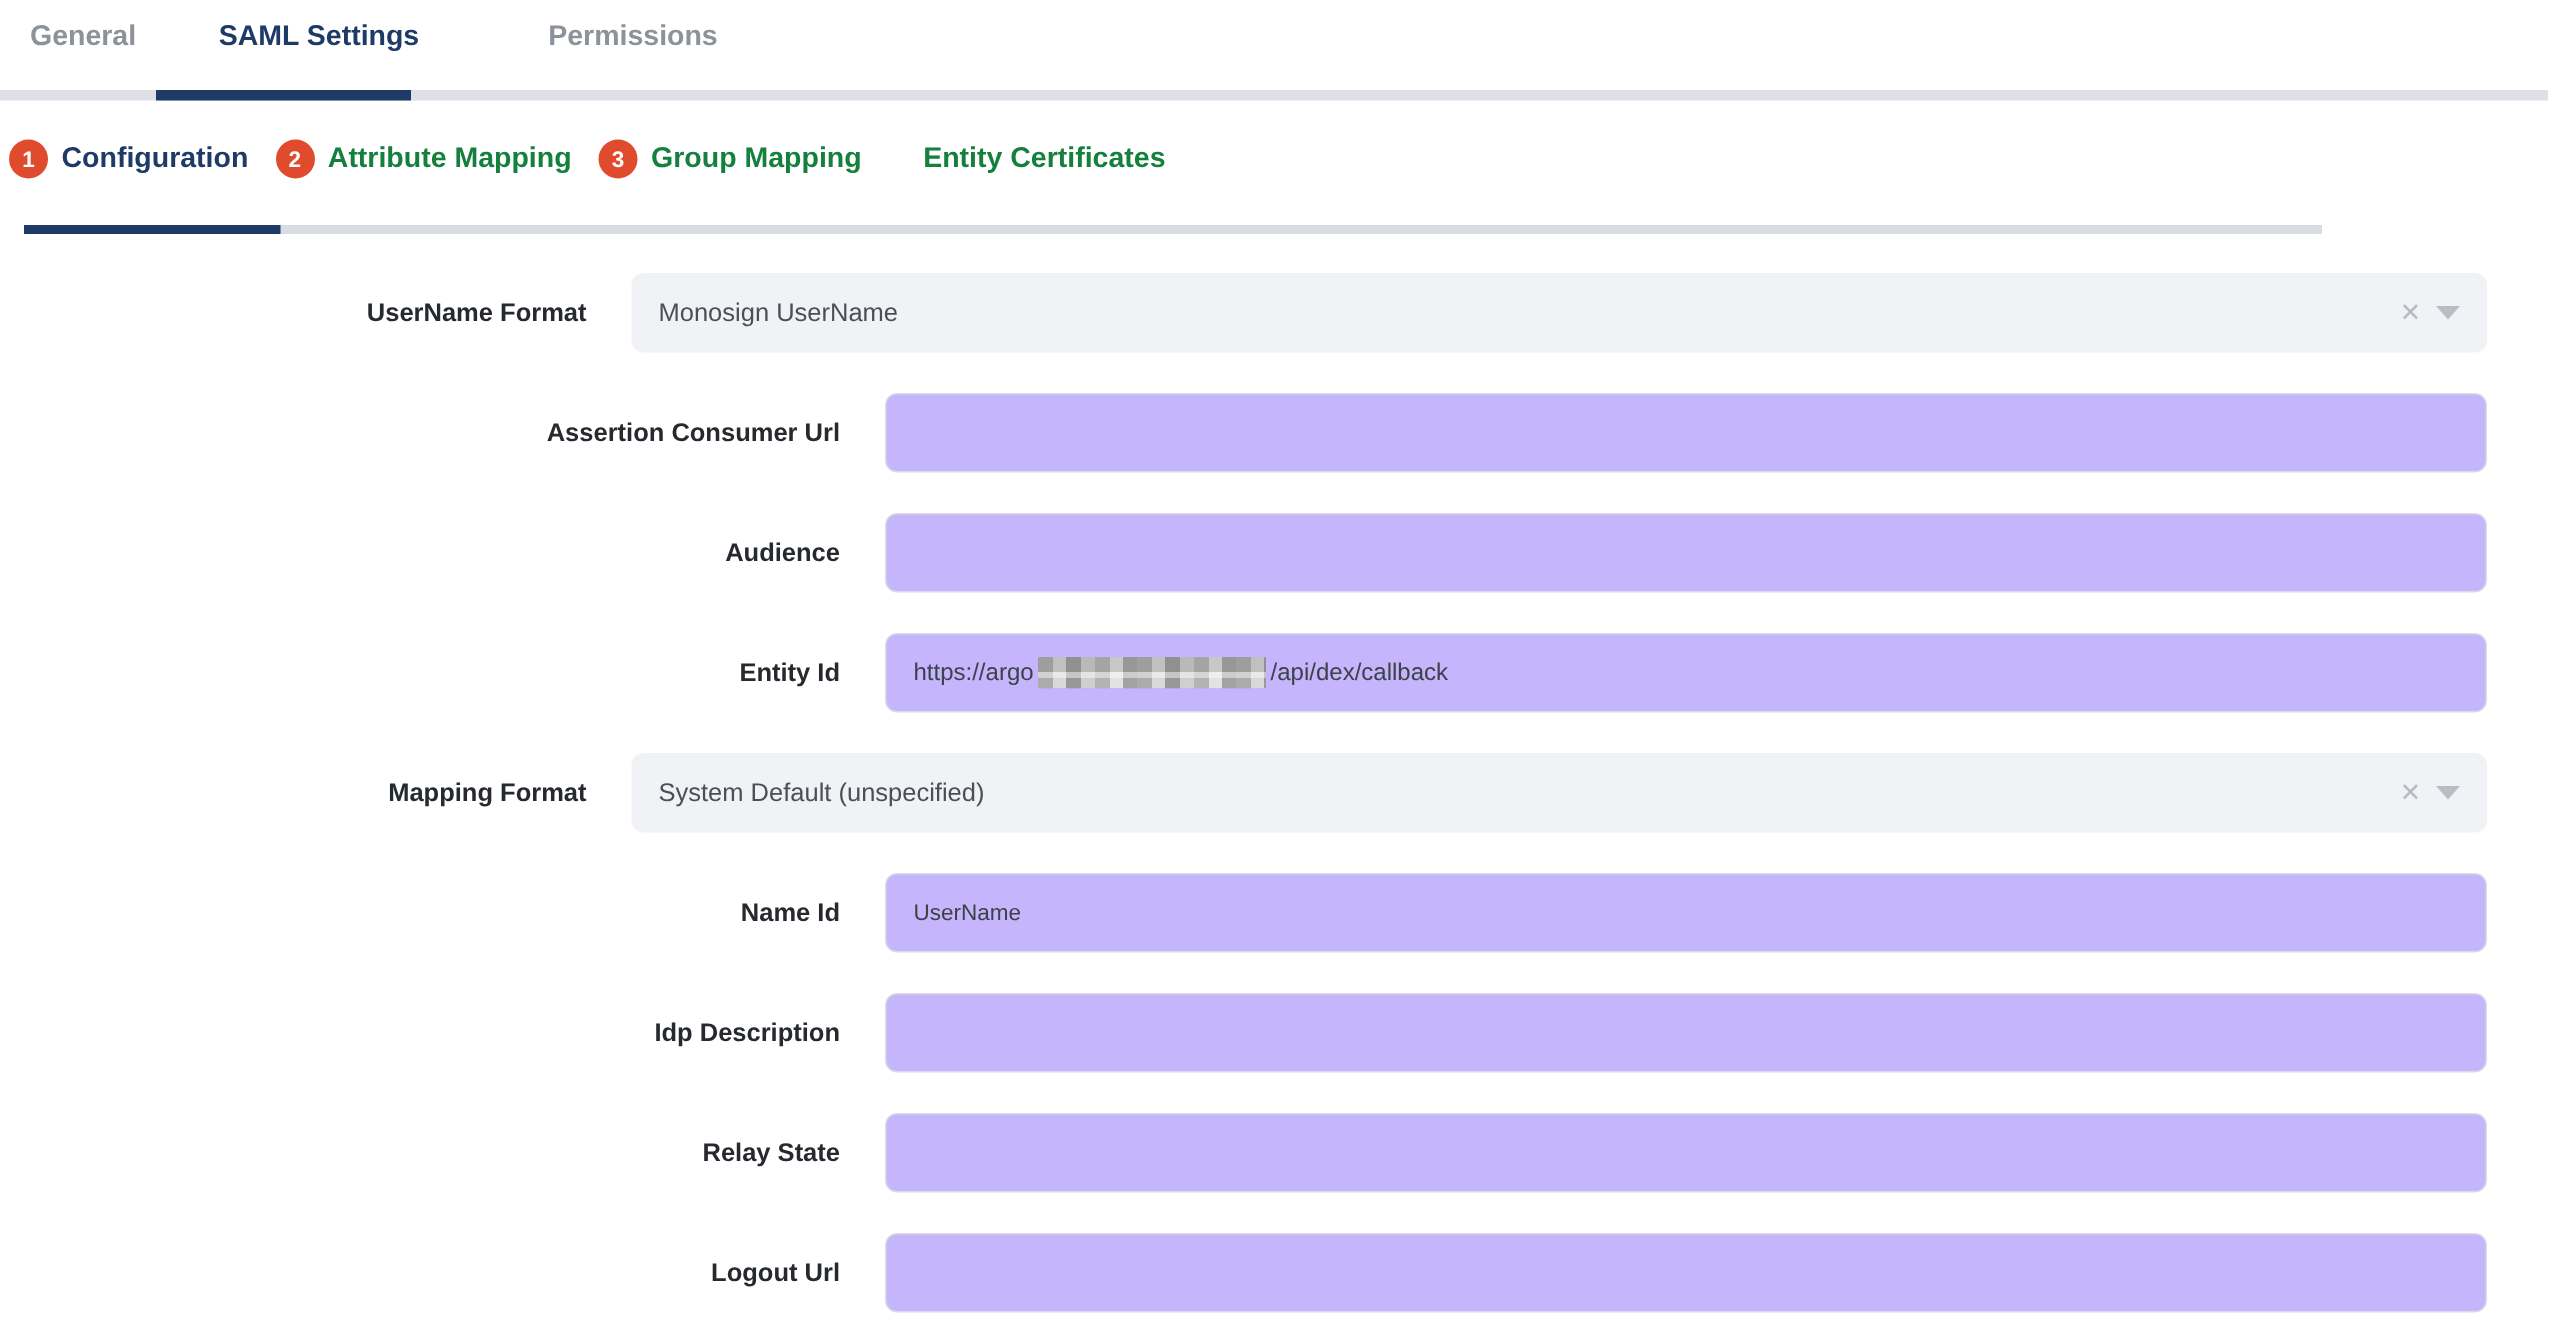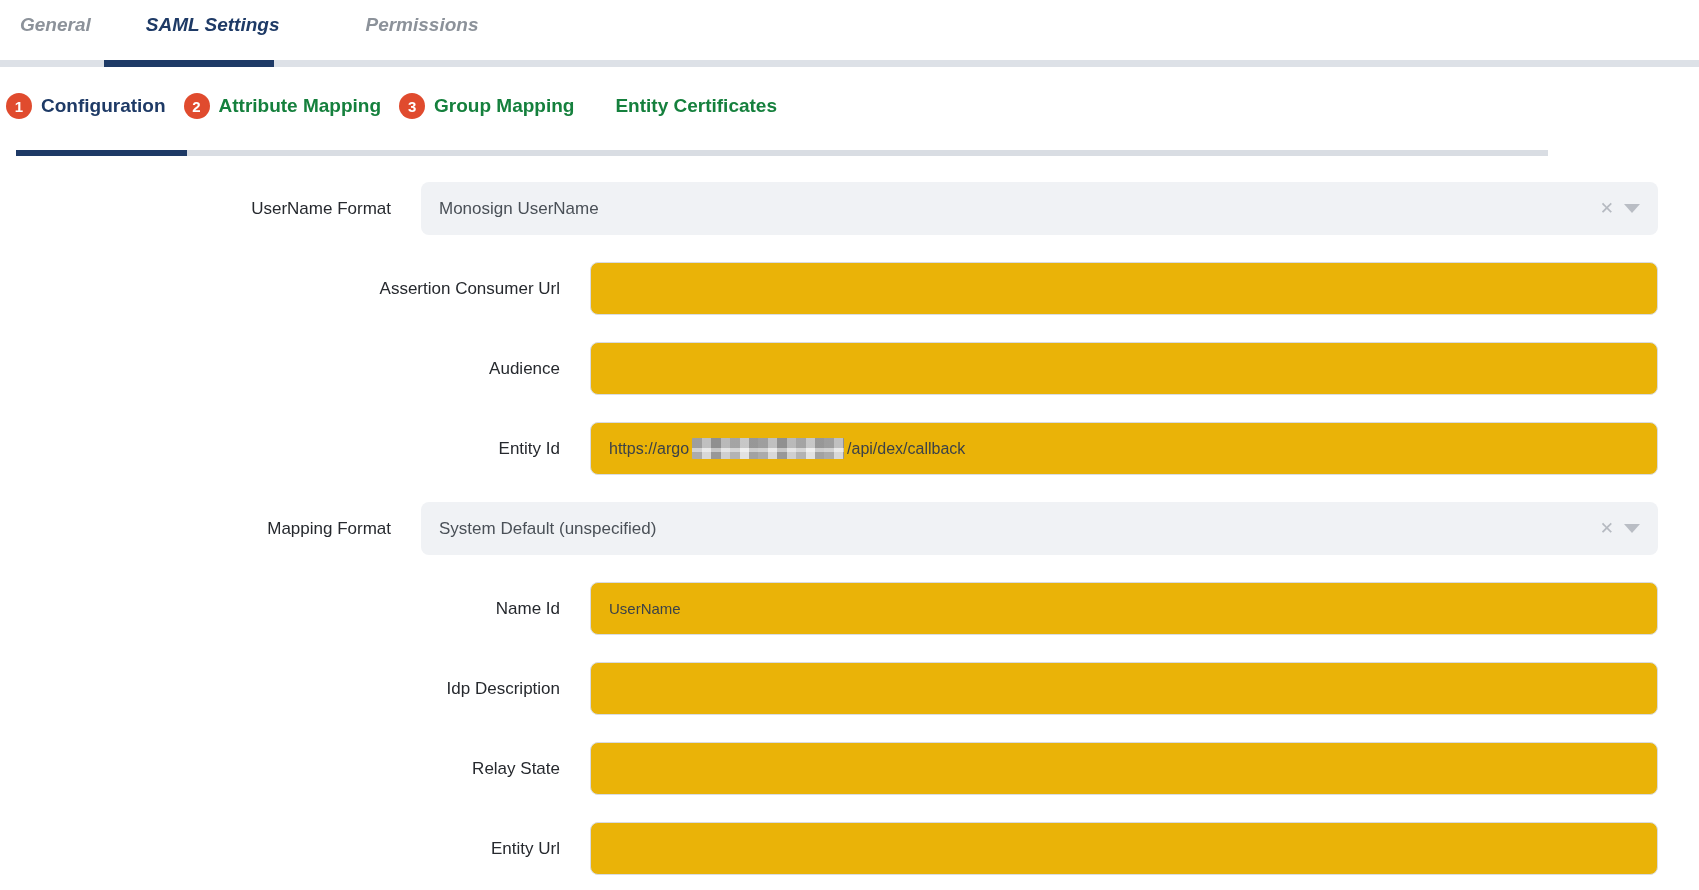--- a/index.html
+++ b/index.html
@@ -1,20 +1,20 @@
 <!DOCTYPE html>
 <html><head>
 <meta charset="utf-8">
 <style>
   * { margin:0; padding:0; box-sizing:border-box; }
   body { background:#ffffff; font-family:"Liberation Sans", sans-serif; }
   .page { position:relative; width:1699px; height:890px; background:#ffffff; overflow:hidden; }
 
   
-  .tabbar { position:relative; height:67px;font-style:italic; }
+  .tabbar { position:relative; height:67px; }
   .tabbar-tabs { display:flex; align-items:center; padding-top:14px; }
   .tab { font-size:19px; font-weight:600; color:#8c929a; cursor:pointer; white-space:nowrap; }
   .tab.t1 { margin-left:20px; }
   .tab.t2 { margin-left:55px; color:#1e3a66; font-weight:700; }
   .tab.t3 { margin-left:86px; }
   .tabbar-line { position:absolute; left:0; right:0; bottom:0; height:7px; background:#dde1e7; }
   .tabbar-indicator { position:absolute; left:104px; width:170px; bottom:0; height:7px; background:#1e3a66; z-index:1; }
 
   
   .stepbar { position:relative; height:89px; }
@@ -25,31 +25,31 @@
   .step-badge { width:26px; height:26px; border-radius:50%; background:#e04b2e; color:#ffffff;
                 font-size:15px; font-weight:700; display:flex; align-items:center; justify-content:center; }
   .step-label { font-size:19px; font-weight:600; color:#15803d; white-space:nowrap; }
   .step.active .step-label { color:#1e3a66; font-weight:700; }
   .stepbar-line { position:absolute; left:16px; right:151px; bottom:0; height:6px; background:#d9dde3; }
   .stepbar-indicator { position:absolute; left:16px; width:171px; bottom:0; height:6px; background:#1e3a66; z-index:1; }
 
   
   .form { width:1658px; margin-top:26px; }
   .form-row { display:flex; align-items:center; column-gap:30px; margin-bottom:27px; }
-  .form-label { flex:1; text-align:right; font-size:17px; font-weight:400; color:#26292e; white-space:nowrap; }
+  .form-label { flex:1; text-align:right; font-size:17px; font-weight:700; color:#26292e; white-space:nowrap; }
 
   .field-select { width:1237px; height:53px; background:#f0f2f5; border-radius:8px;
                   display:flex; align-items:center; padding:0 18px; cursor:pointer; }
   .select-value { font-size:17px; color:#4a5057; }
   .select-icons { margin-left:auto; display:flex; align-items:center; gap:10px; }
   .clear-x { font-size:17px; color:#b6bac1; line-height:1; cursor:pointer; }
   .caret { width:0; height:0; border-left:8px solid transparent; border-right:8px solid transparent;
            border-top:9px solid #b9bdc4; cursor:pointer; }
 
-  .field-input, .field-fake-input { width:1068px; height:53px; background:#eab308;
+  .field-input, .field-fake-input { width:1068px; height:53px; background:#c4b5fd;
            border:1px solid #d9dce2; border-radius:8px; padding:0 18px; font-size:16px; color:#3c4248; }
   .field-input { outline:none; font-family:"Liberation Sans", sans-serif; }
   .field-input.small-text { font-size:15px; }
   .field-fake-input { display:flex; align-items:center; cursor:text; }
 
   .redacted { display:inline-block; width:152px; height:21px; margin:0 3px; border-radius:1px;
     background-image:
       repeating-linear-gradient(0deg, rgba(255,255,255,0) 0 7px, rgba(255,255,255,0.45) 7px 11px, rgba(120,120,120,0.25) 11px 21px),
       repeating-linear-gradient(90deg, #ababab 0 10px, #d8d8d8 10px 19px, #989898 19px 29px, #cfcfcf 29px 38px, #b3b3b3 38px 48px, #e2e2e2 48px 57px, #a2a2a2 57px 66px);
   }
@@ -143,18 +143,18 @@
       <div class="form-label">Idp Description</div>
       <input class="field-input" type="text" value="" style="">
     </div>
 
     <div class="form-row">
       <div class="form-label">Relay State</div>
       <input class="field-input" type="text" value="" style="">
     </div>
 
     <div class="form-row">
-      <div class="form-label">Entity Url</div>
+      <div class="form-label">Logout Url</div>
       <input class="field-input" type="text" value="" style="">
     </div>
 
   </div>
 </div>
 
 </body></html>

